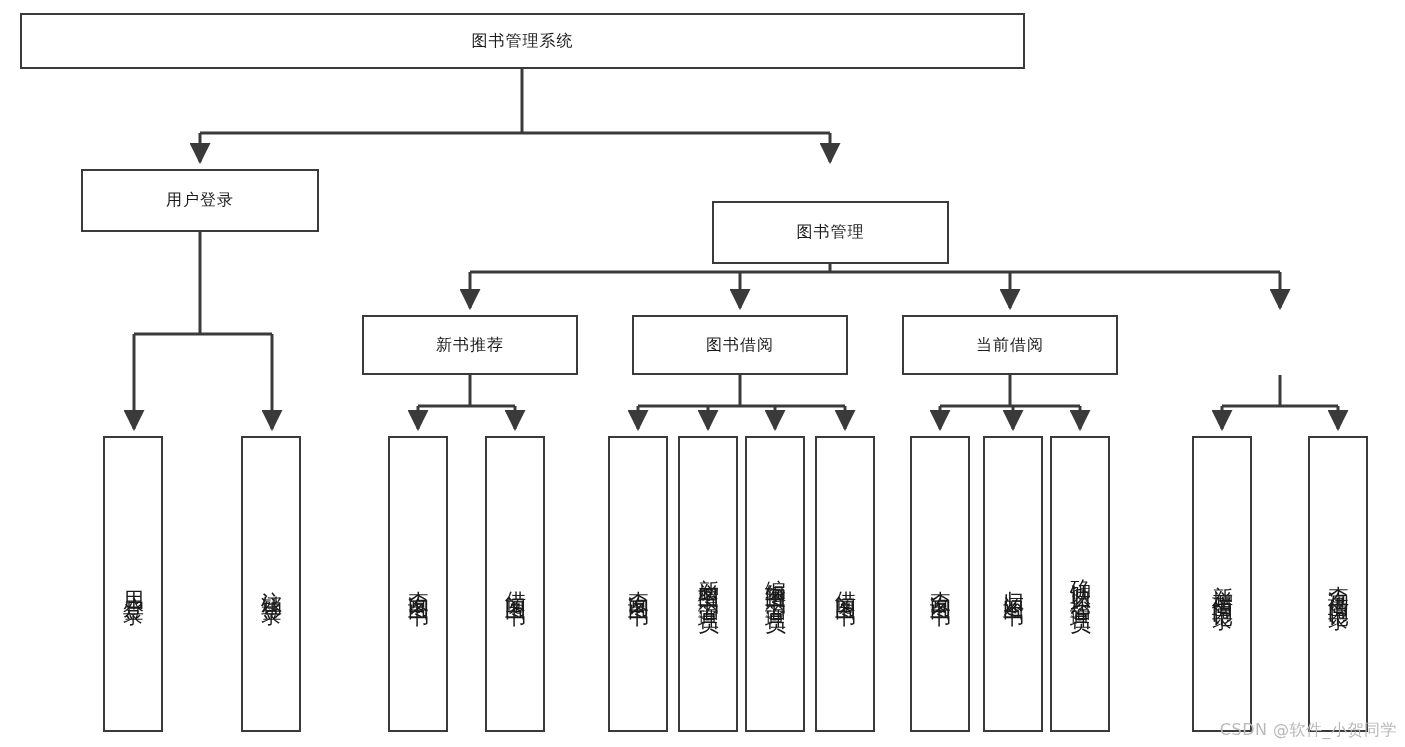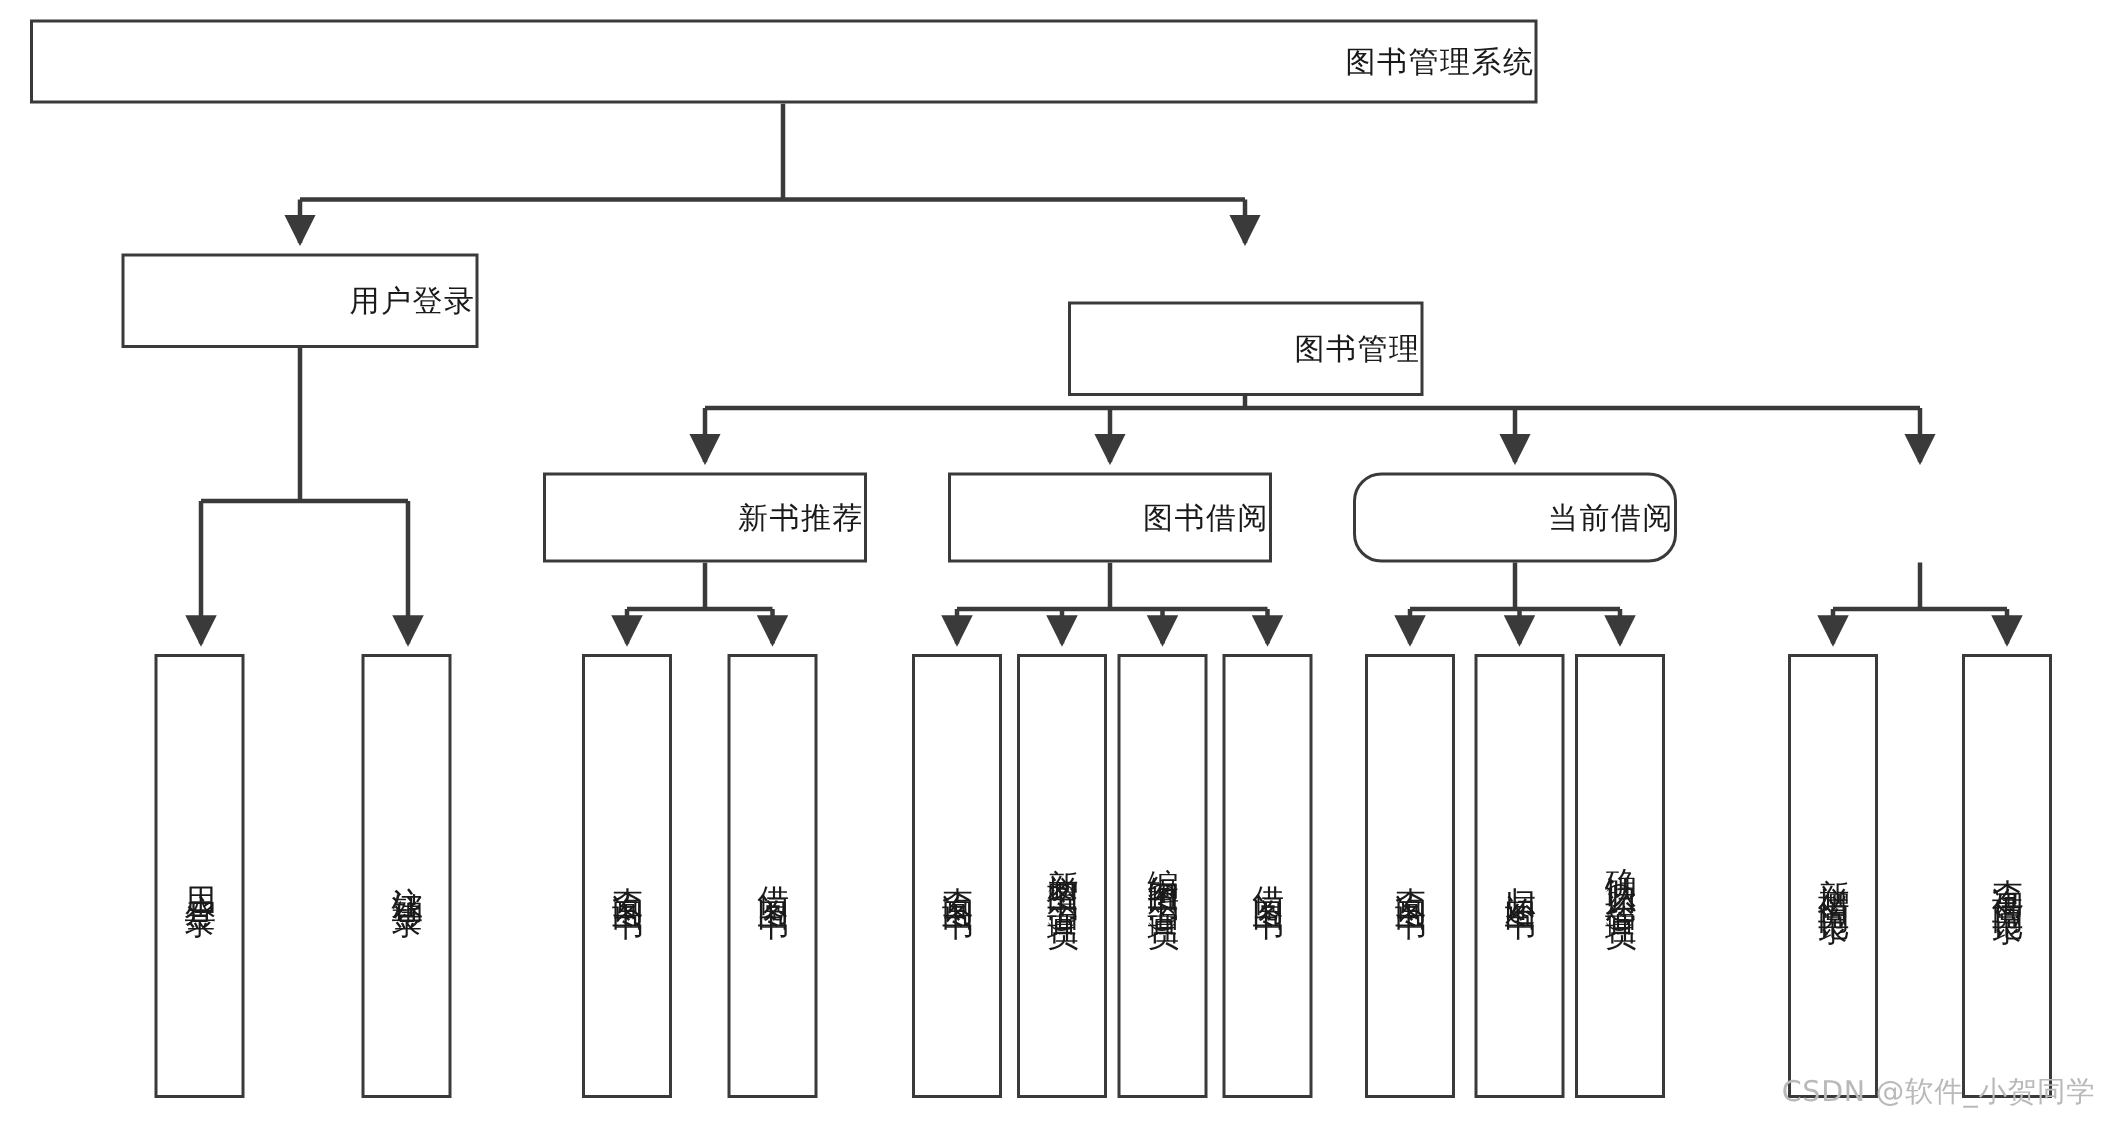--- a/index.html
+++ b/index.html
@@ -29,42 +29,41 @@
     box-sizing: border-box;
     background: #ffffff;
     border: 2px solid #3a3a3a;
     display: flex;
     align-items: center;
     justify-content: center;
     color: #1a1a1a;
     z-index: 3;
   }
   .node.h {
-    font-size: 20px;
+    font-size: 16px;
     letter-spacing: 1px;
-    justify-content: flex-end;
   }
   .node.v {
     font-size: 21px;
   }
   .node.v .vtext {
     writing-mode: vertical-rl;
     text-orientation: upright;
     letter-spacing: 5px;
     line-height: 1;
     white-space: nowrap;
   }
   .node .htext {
     white-space: nowrap;
   }
   .watermark {
     position: absolute;
     right: 8px;
     bottom: 6px;
-    font-size: 19px;
+    font-size: 16px;
     color: #b9b9b9;
     z-index: 6;
     white-space: nowrap;
     letter-spacing: 0.5px;
   }
 </style>
 </head>
 <body>
 
 <div id="stage">
@@ -129,21 +128,21 @@
   <div class="node h" id="node-l2-1" style="left: 712px; top: 169px; width: 237px; height: 63px; margin-top: 32px;">
     <span class="htext">图书管理</span>
   </div>
 
   <div class="node h" id="node-l3-1" style="left: 632px; top: 315px; width: 216px; height: 60px;">
     <span class="htext">图书借阅</span>
   </div>
   <div class="node h" id="node-l3-0" style="left: 362px; top: 315px; width: 216px; height: 60px;">
     <span class="htext">新书推荐</span>
   </div>
-  <div class="node h" id="node-l3-2" style="left: 902px; top: 315px; width: 216px; height: 60px; border-radius: 19px;">
+  <div class="node h" id="node-l3-2" style="left: 902px; top: 315px; width: 216px; height: 60px;">
     <span class="htext">当前借阅</span>
   </div>
 
   <div class="node v" id="node-leaf-0" style="left: 103px; top: 436px; width: 60px; height: 296px;">
     <span class="vtext">用户登录</span>
   </div>
   <div class="node v" id="node-leaf-1" style="left: 241px; top: 436px; width: 60px; height: 296px;">
     <span class="vtext">注销登录</span>
   </div>
   <div class="node v" id="node-leaf-2" style="left: 388px; top: 436px; width: 60px; height: 296px;">

